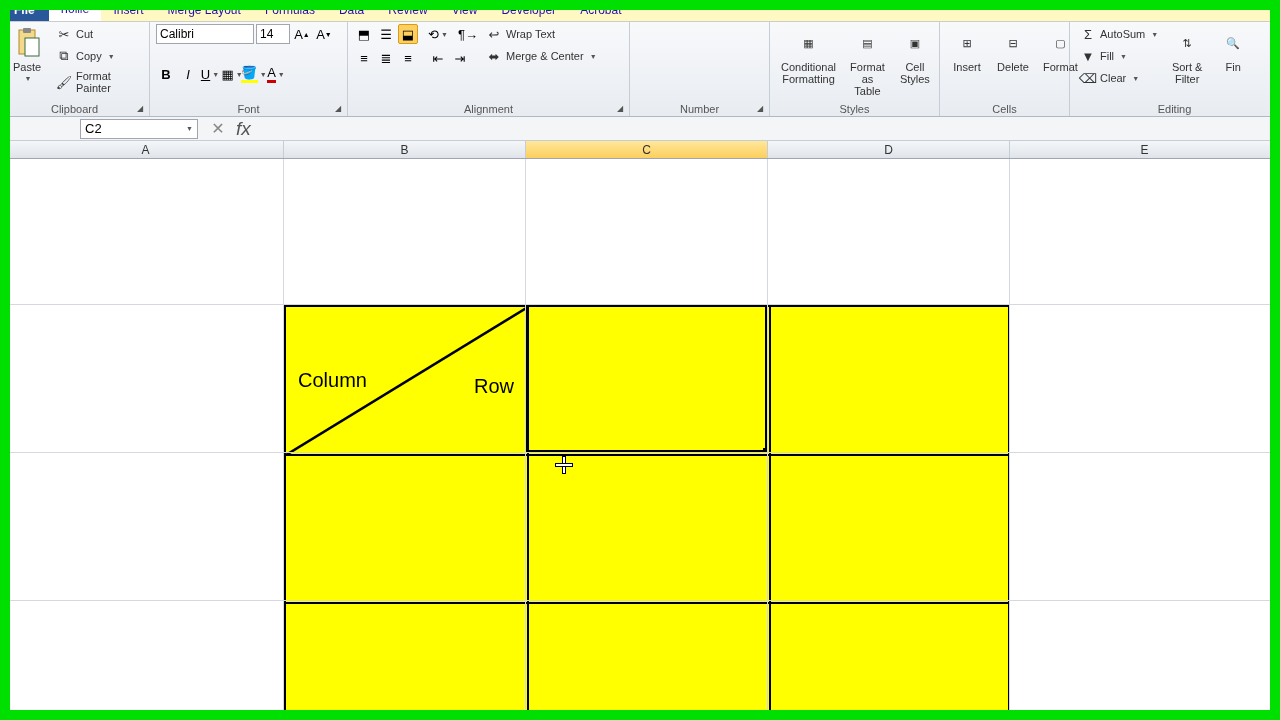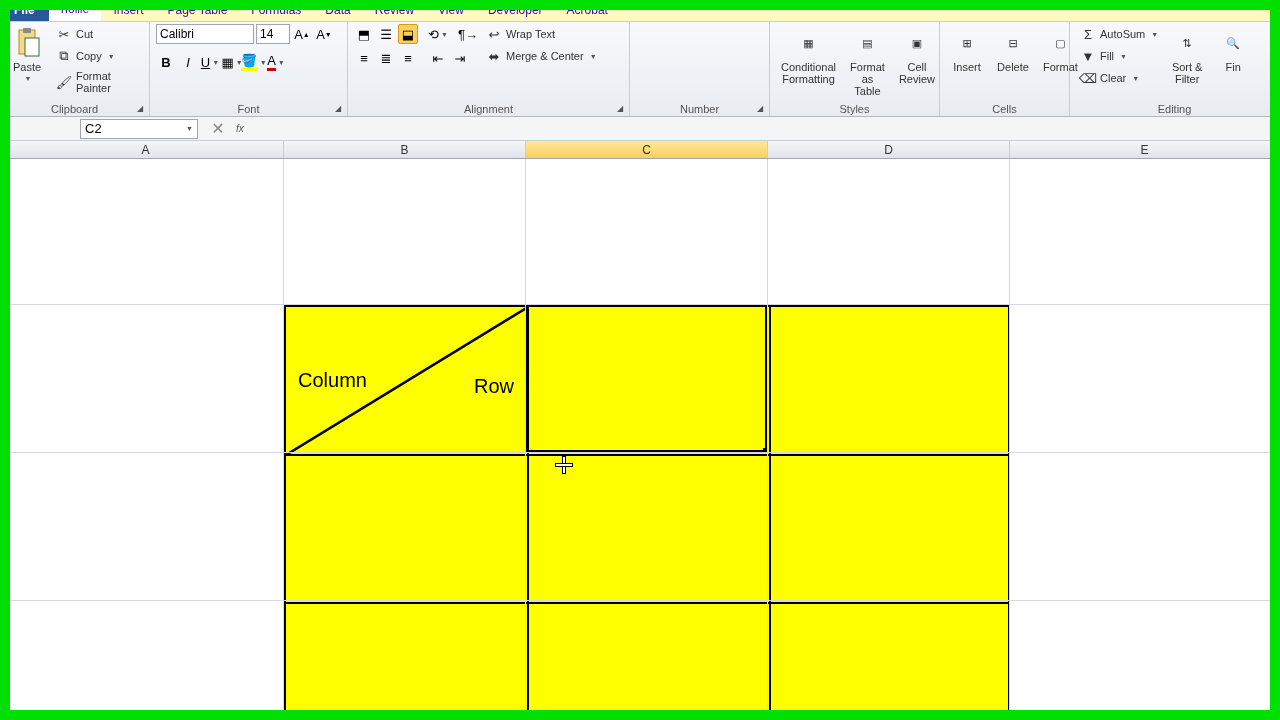--- a/index.html
+++ b/index.html
@@ -36,21 +36,21 @@
 
 .icon-sq { width: 20px; height: 20px; display: flex; align-items: center; justify-content: center; border: 1px solid transparent; border-radius: 2px; cursor: pointer; font-size: 13px; }
 .icon-sq.selected { background: #fccf5e; border-color: #d89a1a; }
 
 .drop-tri { font-size: 7px; color: #555; margin-left: 2px; }
 
 .namebox-row { display: flex; align-items: center; height: 24px; border-bottom: 1px solid #c7cdd6; background: #f3f5f7; }
 .name-box { width: 118px; height: 20px; margin-left: 80px; border: 1px solid #a0a6b0; background: #fff; font-size: 13px; padding: 1px 4px; display: flex; align-items: center; justify-content: space-between; }
 .fx-area { display: flex; align-items: center; gap: 8px; margin-left: 10px; flex: 1; }
 .fx-btn { width: 20px; height: 20px; display: flex; align-items: center; justify-content: center; color: #888; cursor: pointer; }
-.fx-label { font-style: italic; font-size: 10px; color: #555; }
+.fx-label { font-style: italic; font-size: 19px; color: #555; }
 .formula-input { flex: 1; height: 20px; border: none; background: transparent; font-size: 13px; padding: 0 4px; }
 
 .grid-area { position: relative; }
 .col-headers { display: flex; height: 18px; background: linear-gradient(#f4f6f8,#e0e4ea); border-bottom: 1px solid #a0a6b0; }
 .sel-all { width: 36px; border-right: 1px solid #a0a6b0; background: linear-gradient(135deg,#f4f6f8 50%,#d0d4da 50%); cursor: pointer; }
 .col-h { border-right: 1px solid #c7cdd6; text-align: center; font-size: 12px; color: #333; line-height: 18px; cursor: pointer; }
 .col-h.sel { background: linear-gradient(#ffe79a,#fccf5e); }
 
 .body-rows { display: flex; }
 .row-headers { width: 36px; }
@@ -77,21 +77,21 @@
 .plus-cursor::after { content: ''; position: absolute; top: 7px; left: 0; height: 2px; width: 16px; background: #fff; outline: 1px solid #000; }
 </style>
 </head>
 <body>
 
 <div class="ribbon-area">
   <div class="tabs">
     <div class="tab file">File</div>
     <div class="tab selected">Home</div>
     <div class="tab">Insert</div>
-    <div class="tab">Page Table</div>
+    <div class="tab">Merge Layout</div>
     <div class="tab">Formulas</div>
     <div class="tab">Data</div>
     <div class="tab">Review</div>
     <div class="tab">View</div>
     <div class="tab">Developer</div>
     <div class="tab">Acrobat</div>
   </div>
 
   <div class="ribbon">
 
@@ -123,21 +123,21 @@
               <span>Format Painter</span>
             </div>
         </div>
       </div>
       <div class="group-label">Clipboard</div>
       <div class="dialog-launcher">◢</div>
     </div>
 
     <div class="group" style="width:198px">
       <div class="group-body">
-        <div class="stack" style="gap:8px">
+        <div class="stack" style="gap:20px">
           <div class="row">
             <input class="font-combo" value="Calibri" style="">
             <input class="size-combo" value="14" style="">
             <div class="icon-sq" title="grow">A<sup style="font-size:7px">▲</sup></div>
             <div class="icon-sq">A<sup style="font-size:7px">▼</sup></div>
           </div>
           <div class="row">
             <div class="icon-sq">
                 <b>B</b>
               </div>
@@ -217,21 +217,21 @@
 Formatting</span>
           </div>
         <div class="big-btn">
             <span class="icon-lg">▤</span>
             <span class="lbl" style="white-space:pre-line">Format
 as Table</span>
           </div>
         <div class="big-btn">
             <span class="icon-lg">▣</span>
             <span class="lbl" style="white-space:pre-line">Cell
-Review</span>
+Styles</span>
           </div>
       </div>
       <div class="group-label">Styles</div>
     </div>
 
     <div class="group" style="width:130px">
       <div class="group-body">
         <div class="big-btn">
             <span class="icon-lg">⊞</span>
             <span class="lbl">Insert</span>

